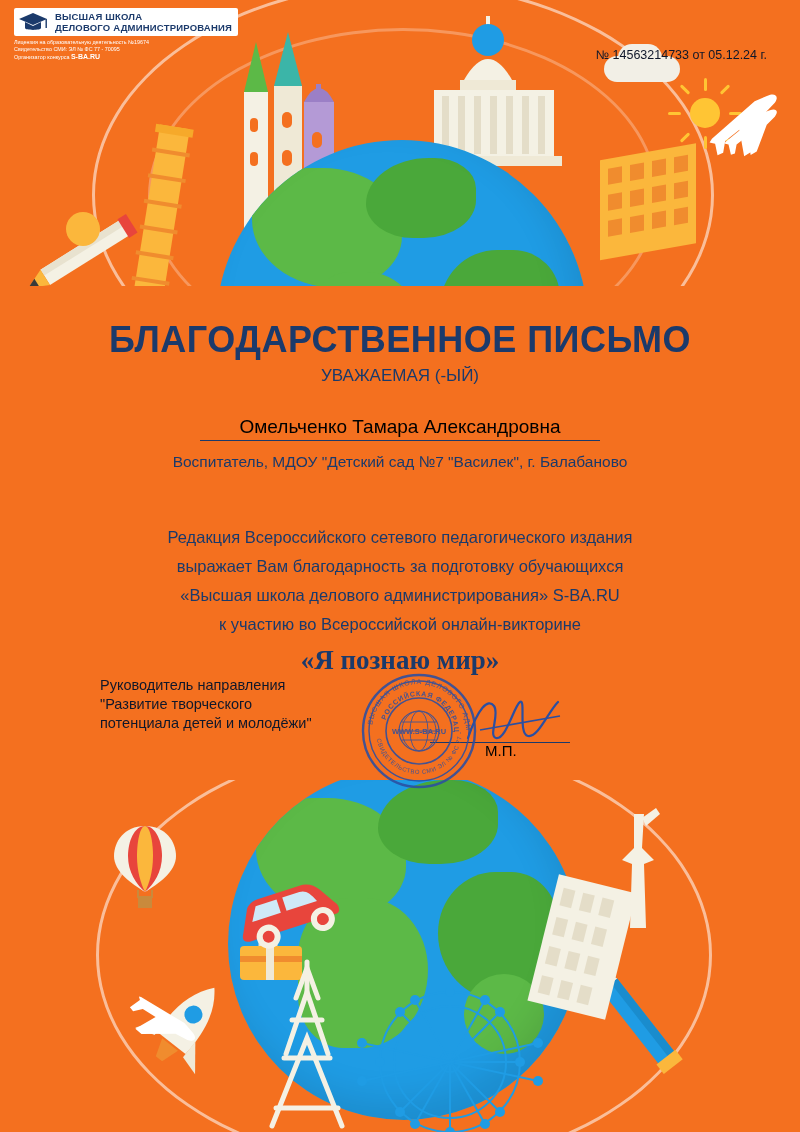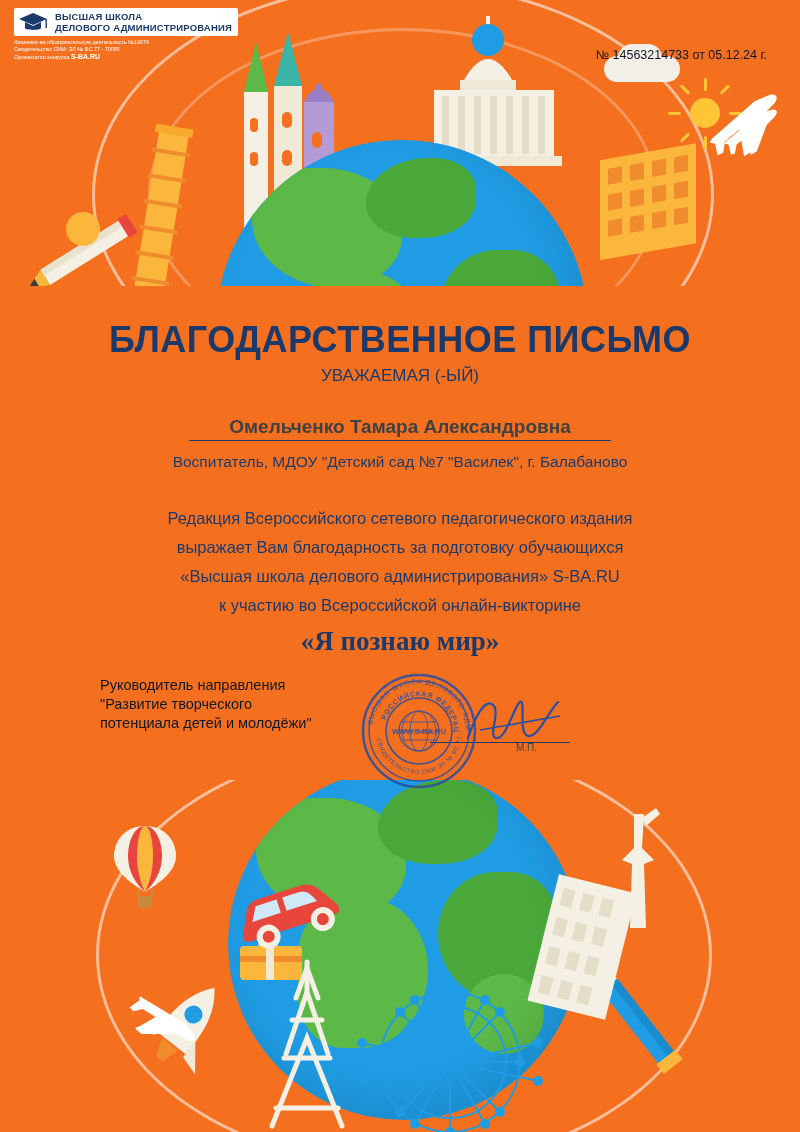--- a/index.html
+++ b/index.html
@@ -163,33 +163,33 @@
     font-size: 17px;
     color: #1b3a6b;
   }
   .recipient-wrap {
     margin-top: 30px;
     display: flex;
     justify-content: center;
   }
   .recipient {
     font-size: 19px;
-    font-weight: bold;
-    color: #404040;
+    font-weight: normal;
+    color: #000000;
     border-bottom: 1.5px solid #1b3a6b;
     padding: 0 40px 2px 40px;
     display: inline-block;
   }
   .position {
     margin-top: 12px;
     font-size: 15.5px;
     color: #1b3a6b;
   }
   .body-text {
-    margin-top: 33px;
+    margin-top: 52px;
     font-size: 16.5px;
     color: #1b3a6b;
     line-height: 29px;
   }
   .quiz-name {
     margin-top: 6px;
     font-size: 27px;
     font-weight: bold;
     color: #1b3a6b;
     font-family: "Liberation Serif", serif;
@@ -204,24 +204,23 @@
     text-align: left;
     font-size: 14.5px;
     line-height: 19px;
     color: #0f172a;
     z-index: 32;
   }
   .mp {
     position: absolute;
     left: 485px;
     top: 742px;
-    font-size: 10px;
-    color: #404040;
+    font-size: 15px;
+    color: #000000;
     z-index: 32;
-    margin-left: 31px;
   }
   .sign-line {
     position: absolute;
     left: 430px;
     top: 742px;
     width: 140px;
     border-bottom: 1.3px solid #1b3a6b;
     z-index: 31;
   }
 

